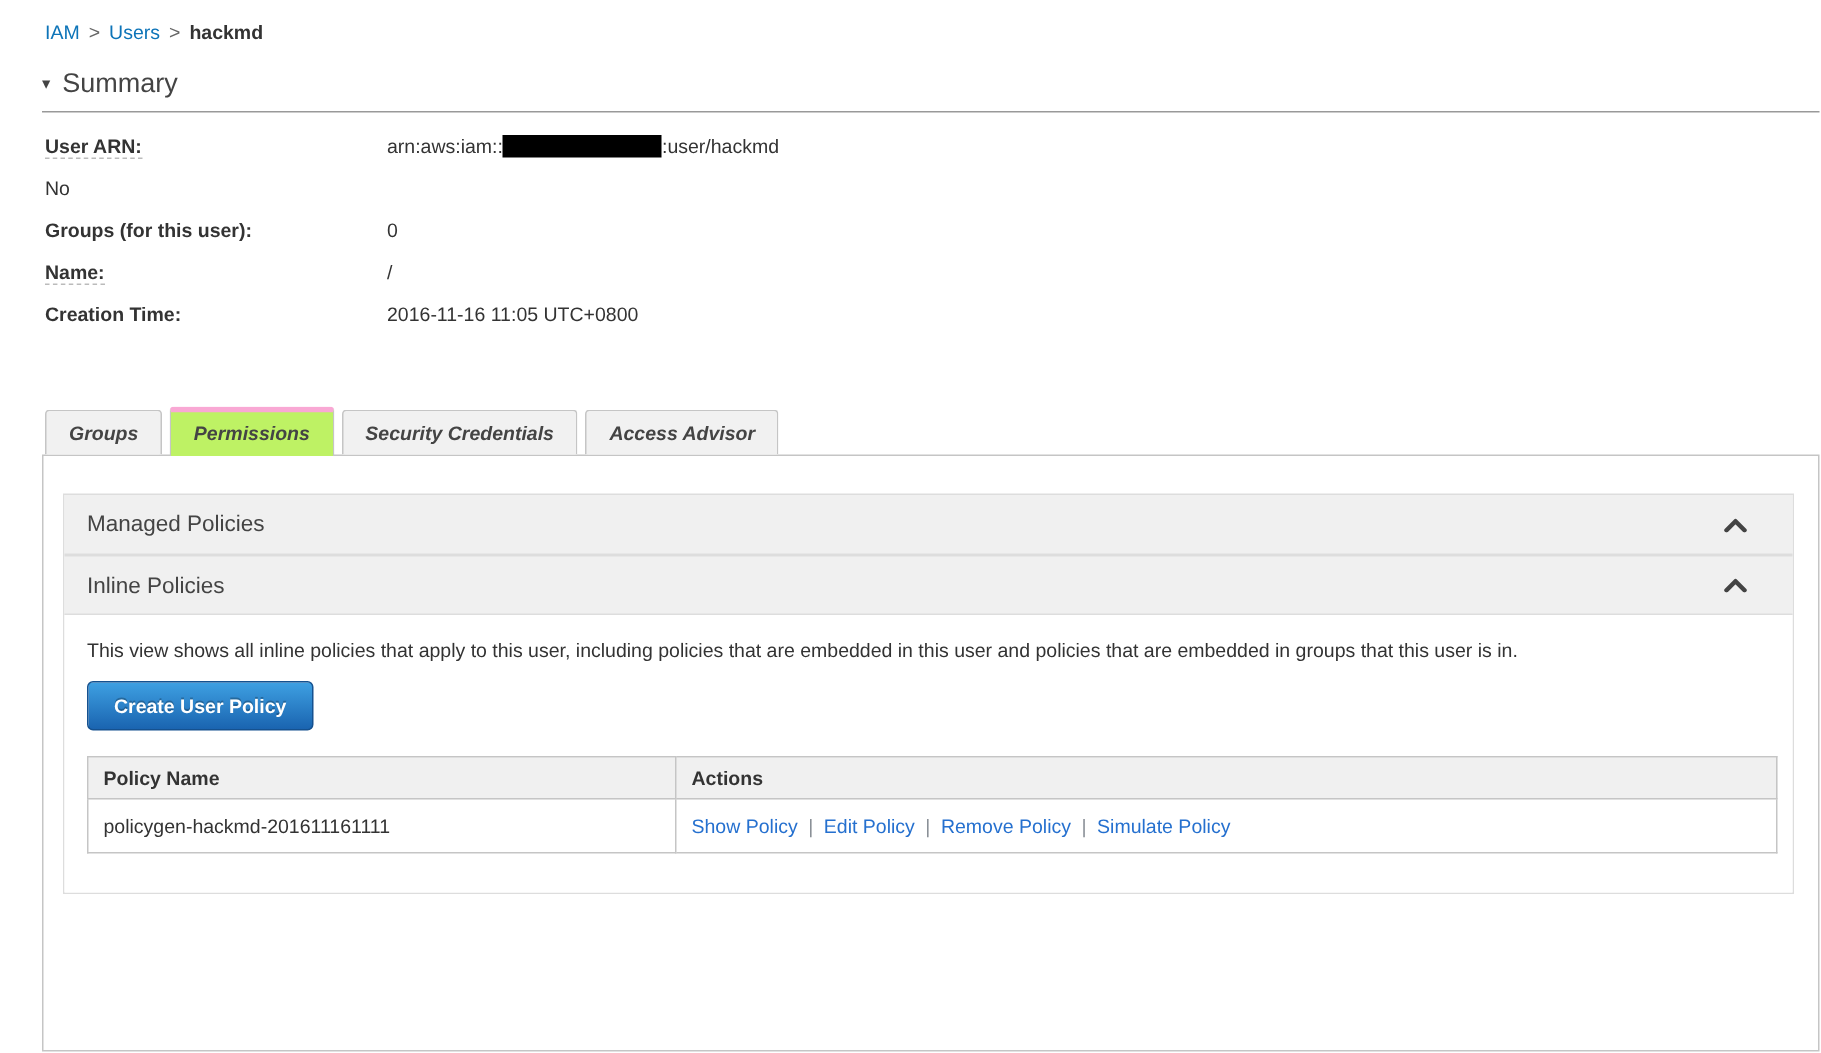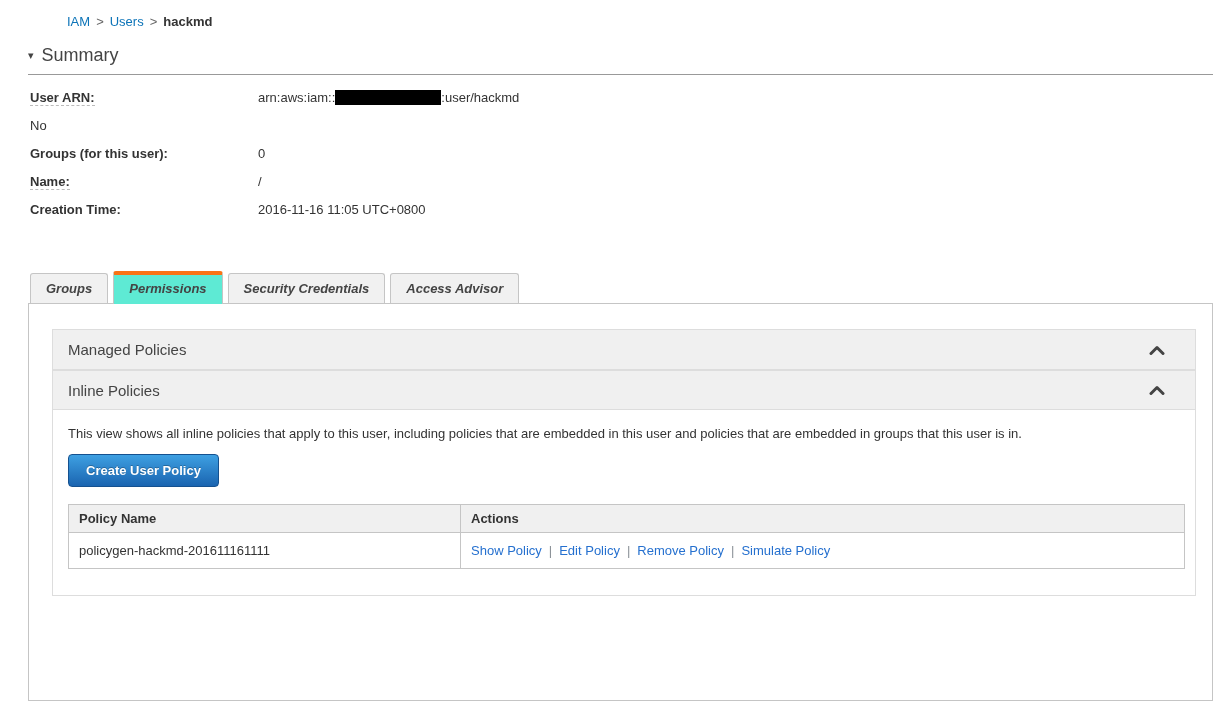--- a/index.html
+++ b/index.html
@@ -7,21 +7,21 @@
   body {
     width: 1214px; height: 702px;
     font-family: "Liberation Sans", "DejaVu Sans", sans-serif;
     font-size: 13px; color: #333;
     overflow: hidden;
   }
   .page { padding: 14px 1px 0 28px; }
   .inner-indent { padding-left: 2px; }
 
   
-  .breadcrumb { font-size: 13px; margin-bottom: 16px; margin-left: 37px; }
+  .breadcrumb { font-size: 13px; margin-bottom: 16px; }
   .breadcrumb a { color: #0d74b8; text-decoration: none; cursor: pointer; }
   .breadcrumb .sep { color: #666; margin: 0 6px; }
   .breadcrumb .current { font-weight: bold; color: #333; }
 
   
   .summary-head {
     font-size: 18px; color: #444;
     padding-bottom: 8px; border-bottom: 1px solid #999;
     display: flex; align-items: center;
   }
@@ -37,28 +37,28 @@
 
   
   .tabs-area { margin-top: 52px; }
   .tabs { display: flex; align-items: flex-end; margin-left: 2px; position: relative; z-index: 2; }
   .tab {
     background: #f1f1f1; border: 1px solid #c5c5c5; border-bottom: none;
     border-radius: 3px 3px 0 0; padding: 7px 15px 7px 15px;
     font-weight: bold; color: #444; margin-right: 5px; cursor: pointer; font-style: italic;
   }
   .tab.active {
-    background: #5eead4; border-top: 4px solid #f97316;
+    background: #bef264; border-top: 4px solid #f9a8d4;
     padding-top: 6px; padding-bottom: 8px; margin-bottom: -1px;
   }
 
   
   .panel {
     background: #fff; border: 1px solid #c5c5c5;
-    height: 398px; padding: 25px 16px 0 23px;
+    height: 398px; padding: 25px 16px 0 13px;
   }
   .sections { border: 1px solid #ddd; }
   .section-header {
     background: #f0f0f0; height: 40px;
     display: flex; align-items: center;
     padding: 0 30px 0 15px; font-size: 15px; color: #444; cursor: pointer;
   }
   .section-header .chev { margin-left: auto; display: flex; align-items: center; }
   .hdr-managed { border-bottom: 1px solid #ddd; }
   .hdr-inline { border-top: 1px solid #ddd; border-bottom: 1px solid #ddd; }

